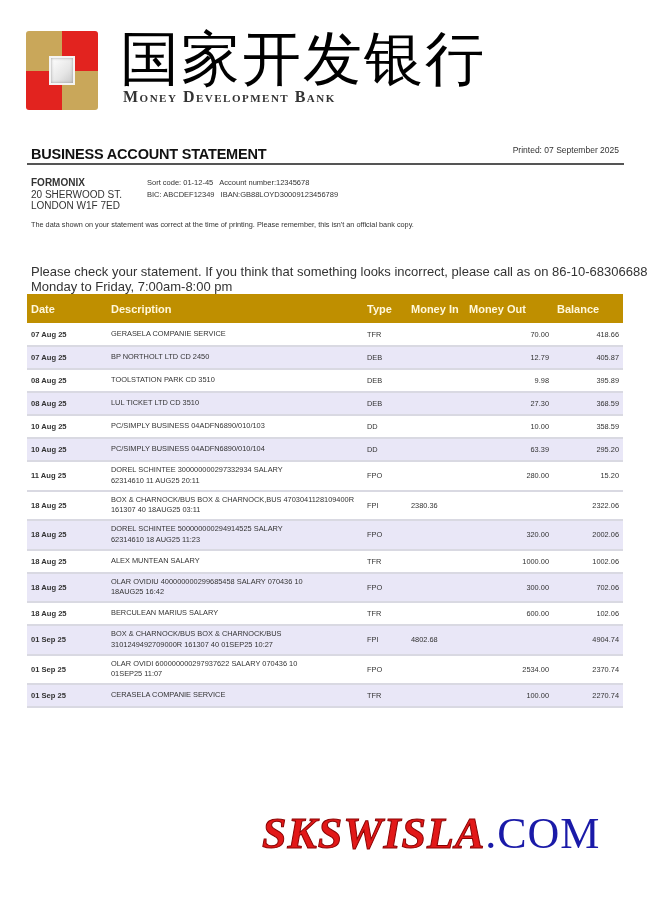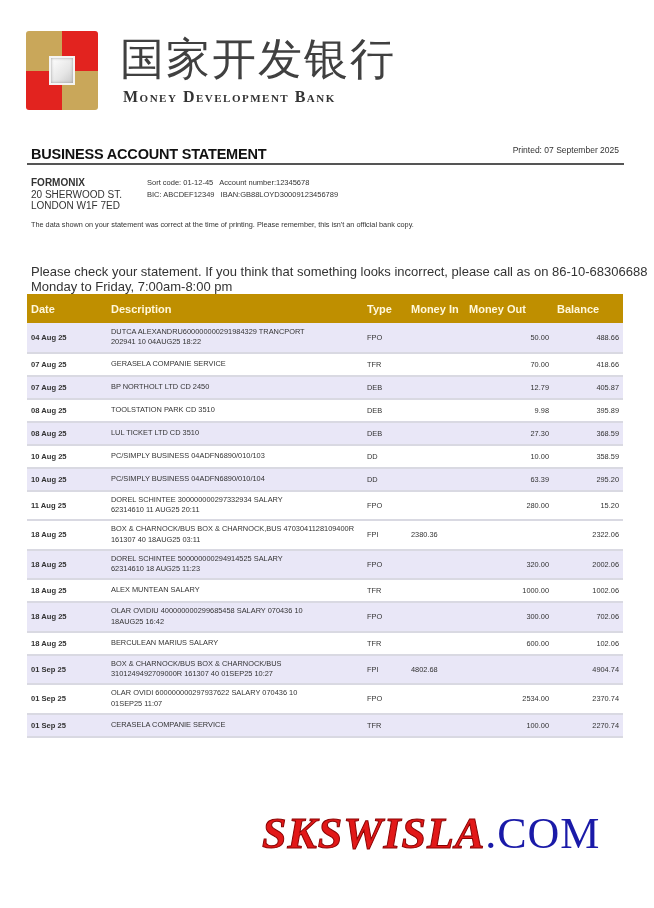--- a/index.html
+++ b/index.html
@@ -10,21 +10,21 @@
   .logo .q { position: absolute; width: 36px; height: 39.5px; }
   .logo .q1 { left: 0; top: 0; background: #c9a75a; border-radius: 3px 0 0 0; }
   .logo .q2 { left: 36px; top: 0; background: #e2231f; border-radius: 0 3px 0 0; }
   .logo .q3 { left: 0; top: 39.5px; background: #e2231f; border-radius: 0 0 0 3px; }
   .logo .q4 { left: 36px; top: 39.5px; background: #c9a75a; border-radius: 0 0 3px 0; }
   .logo .center { position: absolute; left: 23px; top: 25px; width: 26px; height: 29px;
     background: linear-gradient(135deg, #ffffff 0%, #e6e6e6 60%, #c8c8c8 100%);
     border: 2px solid #f4f4f4; box-shadow: inset 0 0 3px #999; }
 
   .logo-cn { position: absolute; left: 120px; top: 34px; font-family: "DejaVu Serif", serif;
-    font-size: 44px; letter-spacing: 2px; color: #404040; line-height: 50px; font-weight: normal; }
+    font-size: 59px; letter-spacing: 2px; color: #000000; line-height: 50px; font-weight: normal; }
   .logo-en { position: absolute; left: 123px; top: 88px; font-family: "Liberation Serif", serif;
     font-size: 16px; letter-spacing: 1.5px; color: #333; font-variant: small-caps; font-weight: bold; }
 
   .title { position: absolute; left: 31px; top: 146px; font-size: 14.5px; font-weight: bold; color: #111; letter-spacing: -0.2px; }
   .printed { position: absolute; right: 35px; top: 145px; font-size: 8.5px; color: #333; }
   .rule { position: absolute; left: 27px; top: 163px; width: 597px; height: 2px; background: #555; }
 
   .addr { position: absolute; left: 31px; top: 177px; font-size: 10px; line-height: 11.5px; color: #333; }
   .addr .name { font-weight: bold; }
   .acct { position: absolute; left: 147px; top: 177px; font-size: 7.5px; line-height: 11.5px; color: #333; }
@@ -93,31 +93,20 @@
     <tr>
       <th>Date</th>
       <th>Description</th>
       <th>Type</th>
       <th>Money In</th>
       <th class="r">Money Out</th>
       <th class="r">Balance</th>
     </tr>
   </thead>
   <tbody id="tbody">
-      <tr class="shade h2">
-        <td class="date">04 Aug 25</td>
-        <td>
-          <span class="desc-text">DUTCA ALEXANDRU600000000291984329 TRANCPORT</span>
-          <span class="desc-text">202941 10 04AUG25 18:22</span>
-        </td>
-        <td>FPO</td>
-        <td></td>
-        <td class="r">50.00</td>
-        <td class="r">488.66</td>
-      </tr>
       <tr class="h1">
         <td class="date">07 Aug 25</td>
         <td>
           <span class="desc-text">GERASELA COMPANIE SERVICE</span>
         </td>
         <td>TFR</td>
         <td></td>
         <td class="r">70.00</td>
         <td class="r">418.66</td>
       </tr>

